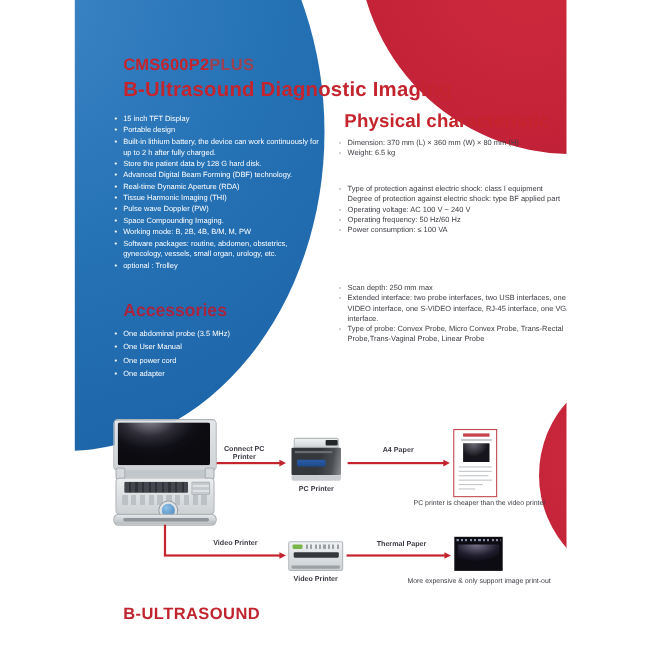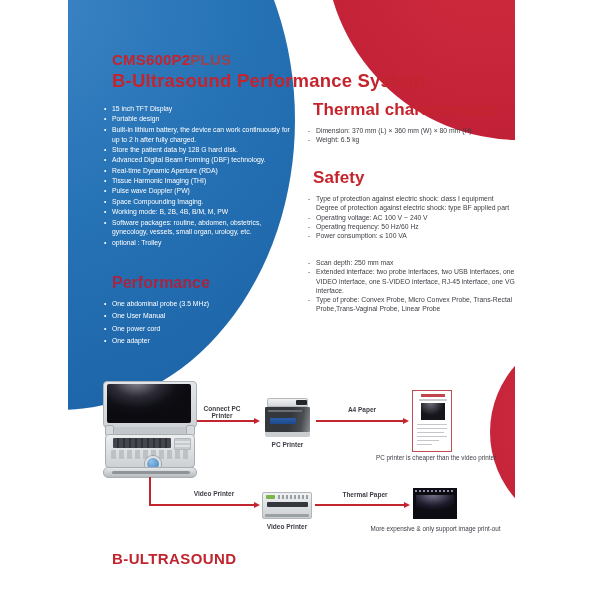--- a/index.html
+++ b/index.html
@@ -118,60 +118,59 @@
     <div class="blue-circle"></div>
     <div class="red-top-circle"></div>
     <div class="blue-vline"></div>
     <div class="red-bottom-circle"></div>
   </div>
 
   <div class="title-block">
     <div class="model-line">
       <span class="model-bold">CMS600P2</span><span class="model-light">PLUS</span>
     </div>
-    <div class="subtitle">B-Ultrasound Performance System</div>
+    <div class="subtitle">B-Ultrasound Diagnostic Imaging</div>
   </div>
 
   <div class="left-col func-col">
     <div class="blist white-list">
         <div class="li"><span class="bullet">•</span><span>15 inch TFT Display</span></div>
         <div class="li"><span class="bullet">•</span><span>Portable design</span></div>
         <div class="li"><span class="bullet">•</span><span>Built-in lithium battery, the device can work continuously for up to 2 h after fully charged.</span></div>
         <div class="li"><span class="bullet">•</span><span>Store the patient data by 128 G hard disk.</span></div>
         <div class="li"><span class="bullet">•</span><span>Advanced Digital Beam Forming (DBF) technology.</span></div>
         <div class="li"><span class="bullet">•</span><span>Real-time Dynamic Aperture (RDA)</span></div>
         <div class="li"><span class="bullet">•</span><span>Tissue Harmonic Imaging (THI)</span></div>
         <div class="li"><span class="bullet">•</span><span>Pulse wave Doppler (PW)</span></div>
         <div class="li"><span class="bullet">•</span><span>Space Compounding Imaging.</span></div>
         <div class="li"><span class="bullet">•</span><span>Working mode: B, 2B, 4B, B/M, M, PW</span></div>
         <div class="li"><span class="bullet">•</span><span>Software packages: routine, abdomen, obstetrics, gynecology, vessels, small organ, urology, etc.</span></div>
         <div class="li"><span class="bullet">•</span><span>optional : Trolley</span></div>
       </div>
   </div>
 
   <div class="left-col acc-col">
-    <div class="h-left">Performance</div>
+    <div class="h-left">Accessories</div>
     <div class="blist white-list acc-list">
         <div class="li"><span class="bullet">•</span><span>One abdominal probe (3.5 MHz)</span></div>
         <div class="li"><span class="bullet">•</span><span>One User Manual</span></div>
         <div class="li"><span class="bullet">•</span><span>One power cord</span></div>
         <div class="li"><span class="bullet">•</span><span>One adapter</span></div>
       </div>
   </div>
 
   <div class="right-col sec-physical">
-    <div class="h-right">Thermal characteristic</div>
+    <div class="h-right">Physical characteristic</div>
     <div class="blist gray-list">
         <div class="li"><span class="bullet">-</span><span>Dimension: 370 mm (L) × 360 mm (W) × 80 mm (H)</span></div>
         <div class="li"><span class="bullet">-</span><span>Weight: 6.5 kg</span></div>
       </div>
   </div>
 
   <div class="right-col sec-safety">
-    <div class="h-right">Safety</div>
     <div class="blist gray-list">
         <div class="li"><span class="bullet">-</span><span>Type of protection against electric shock: class I equipment</span></div>
         <div class="li"><span class="bullet"></span><span>Degree of protection against electric shock: type BF applied part</span></div>
         <div class="li"><span class="bullet">-</span><span>Operating voltage: AC 100 V ~ 240 V</span></div>
         <div class="li"><span class="bullet">-</span><span>Operating frequency: 50 Hz/60 Hz</span></div>
         <div class="li"><span class="bullet">-</span><span>Power consumption: ≤ 100 VA</span></div>
       </div>
   </div>
 
   <div class="right-col sec-performance">

